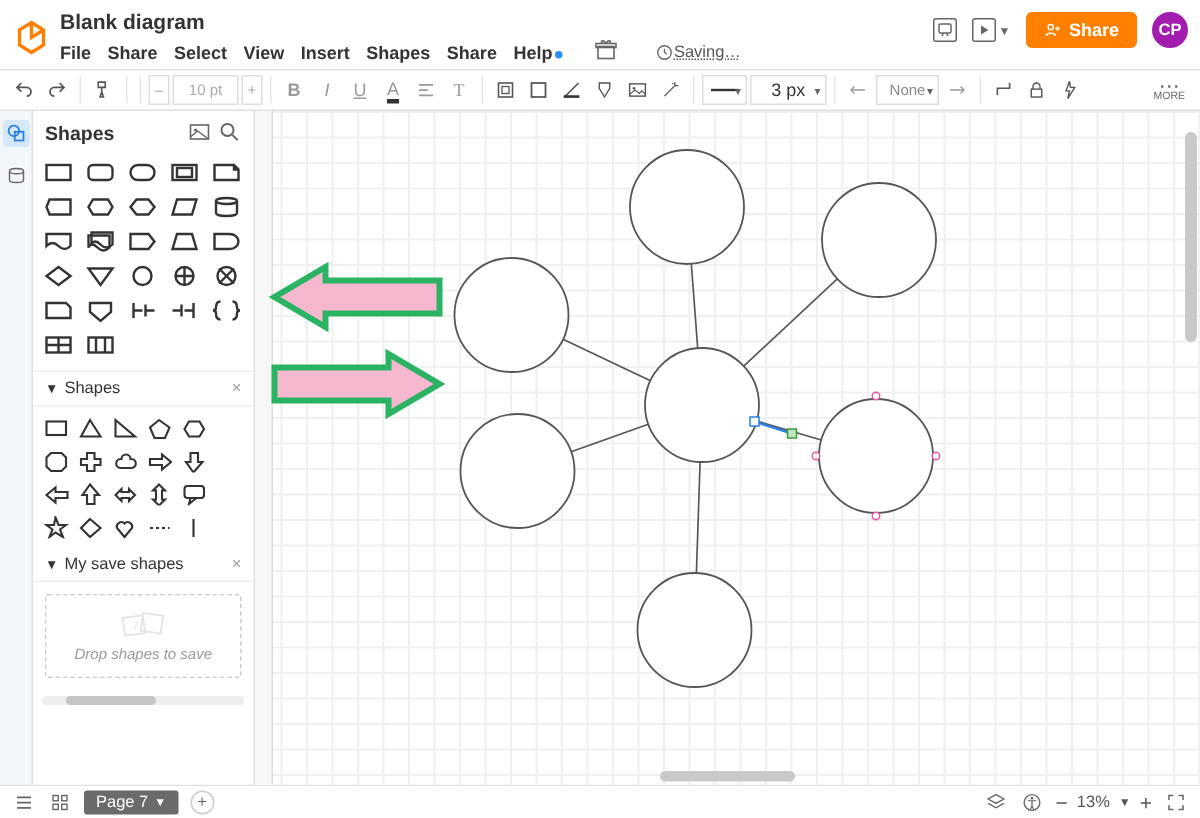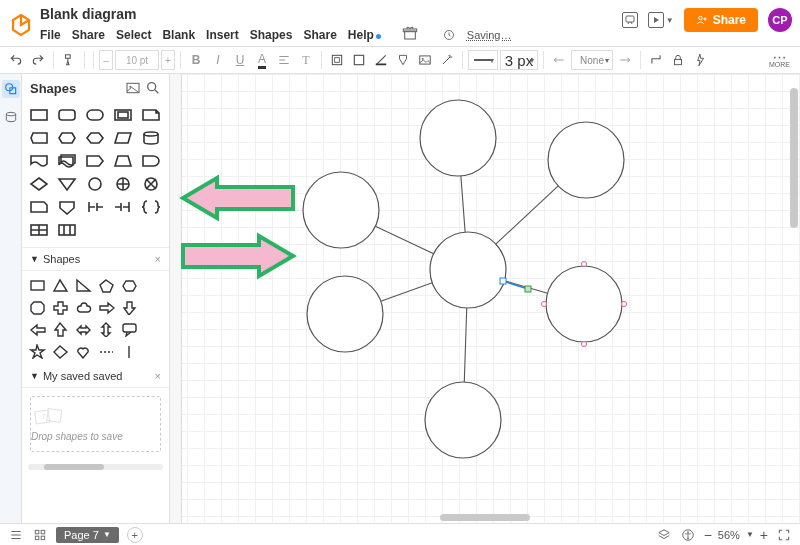--- a/index.html
+++ b/index.html
@@ -10,35 +10,35 @@
 .logo { width: 26px; height: 26px; display: flex; align-items: center; justify-content: center; }
 .title-area { margin-left: 6px; display: flex; flex-direction: column; }
 .doc-title { font-size: 14px; font-weight: 600; color: #333; padding: 0 0 2px 0; }
 .menubar { display: flex; gap: 11px; font-size: 12px; color: #333; margin-top: 1px; align-items: center; }
 .menubar .menu-item { cursor: pointer; font-weight: bold; }
 .help-dot { width: 5px; height: 5px; border-radius: 50%; background: #2c8fff; display: inline-block; margin-left: 2px; }
 .right-controls { position: absolute; right: 8px; top: 8px; display: flex; align-items: center; gap: 10px; }
 .present-icon, .play-icon { width: 16px; height: 16px; border: 1px solid #666; border-radius: 2px; display:flex; align-items:center; justify-content:center; font-size:9px;}
 .share-btn { background: #ff8000; color: #fff; border-radius: 4px; padding: 5px 12px; font-size: 12px; font-weight: 600; display:flex; align-items:center; gap:5px; cursor:pointer; }
 .avatar { width: 24px; height: 24px; border-radius: 50%; background: #a21caf; color: #fff; display:flex; align-items:center; justify-content:center; font-size:11px; font-weight:600; }
-.saving { font-size: 11px; color: #555; text-decoration: underline dotted; display:flex; align-items:center; gap:12px; margin-left: 14px;}
+.saving { font-size: 11px; color: #555; text-decoration: underline dotted; display:flex; align-items:center; gap:0; margin-left: 14px;}
 .gift-icon { width:16px; height:16px; }
 
 
 .toolbar { height: 28px; border-top: 1px solid #e0e0e0; border-bottom: 1px solid #e0e0e0; display:flex; align-items:center; padding: 0 6px; gap: 2px; background:#fff; }
 .tb-sep { width:1px; height:18px; background:#e5e5e5; margin:0 3px; }
 .tb-btn { width: 20px; height:20px; display:flex; align-items:center; justify-content:center; color:#555; cursor:pointer; border-radius:2px; }
 .tb-btn svg { width:14px; height:14px; }
 .font-select { border:1px solid #ddd; height:20px; font-size:11px; padding: 0 16px 0 4px; color:#666; background:#fff; appearance:none; position:relative; }
 .select-wrap { position:relative; display:inline-flex; align-items:center; }
 .select-wrap::after { content:"▾"; position:absolute; right:4px; font-size:8px; color:#666; pointer-events:none;}
 .pt-box { border:1px solid #ddd; height:20px; width:44px; font-size:10px; color:#aaa; display:flex; align-items:center; justify-content:center;}
 .small-btn { border:1px solid #ddd; width:14px; height:20px; display:flex; align-items:center; justify-content:center; color:#aaa; font-size:10px; cursor:pointer;}
 .line-style { width:30px; height:20px; border:1px solid #ddd; display:flex; align-items:center; justify-content:center;}
-.px-box { border:1px solid #ddd; height:20px; width:38px; display:flex; align-items:center; justify-content:center; font-size:15px;}
+.px-box { border:1px solid #ddd; height:20px; width:51px; display:flex; align-items:center; justify-content:center; font-size:12px;}
 .none-box { border:1px solid #ddd; height:20px; width:42px; display:flex; align-items:center; justify-content:center; font-size:10px; color:#888;}
 .more-btn { display:flex; flex-direction:column; align-items:center; font-size:7px; color:#666; margin-left:auto; cursor:pointer; padding:0 4px;}
 .more-btn .dots{font-size:14px; line-height:8px;}
 
 
 .main { display:flex; height: calc(545px - 46px - 28px - 22px); }
 
 
 .left-rail { width: 22px; background:#f3f6fa; border-right:1px solid #e0e0e0; display:flex; flex-direction:column; align-items:center; padding-top:6px; gap:10px;}
 .rail-btn { width:18px; height:18px; display:flex; align-items:center; justify-content:center; cursor:pointer; color:#666;}
@@ -55,21 +55,21 @@
 
 .section-head { display:flex; align-items:center; padding:5px 8px; font-size:11px; color:#333; border-bottom:1px solid #eee; cursor:pointer;}
 .section-head .chev{font-size:9px; margin-right:4px;}
 .section-head .x{margin-left:auto; color:#999;}
 
 .shape-grid2 { padding:6px 6px; display:grid; grid-template-columns: repeat(6,1fr); gap:6px 4px;}
 .shape-grid2 .sc{ width:18px; height:16px; display:flex; align-items:center; justify-content:center; cursor:grab;}
 .shape-grid2 .sc svg{ width:17px; height:15px; stroke:#333; stroke-width:1.4; fill:none;}
 
 .saved-shapes { padding:8px; }
-.drop-zone { border:1.5px dashed #ccc; height:56px; border-radius:2px; display:flex; flex-direction:column; align-items:flex-start; justify-content:center; color:#999; font-size:10px; font-style:italic; gap:3px;}
+.drop-zone { border:1.5px dashed #ccc; height:56px; border-radius:2px; display:flex; flex-direction:column; align-items:center; justify-content:center; color:#999; font-size:10px; font-style:italic; gap:3px;}
 .drop-zone svg{opacity:.4;}
 
 .import-data { border-top:1px solid #eee; padding:8px; font-size:11px; display:flex; align-items:center; gap:6px; cursor:pointer; color:#333;}
 
 
 .canvas-wrap { flex:1; position:relative; overflow:hidden; background:#fff;}
 .canvas-scroll { position:absolute; inset:0; overflow:hidden;}
 .grid-bg { position:absolute; inset:0;
   background-image: linear-gradient(#f0f0f0 1px, transparent 1px), linear-gradient(90deg,#f0f0f0 1px, transparent 1px);
   background-size: 17px 17px;
@@ -102,21 +102,21 @@
         <path d="M12 2 L20 7 L20 17 L12 22 L4 17 L4 7 Z" fill="none" stroke="#ff8000" stroke-width="2.2"></path>
         <path d="M12 2 L12 12 L20 7" fill="none" stroke="#ff8000" stroke-width="2.2"></path>
       </svg>
   </div>
   <div class="title-area">
     <div class="doc-title">Blank diagram</div>
     <div class="menubar">
       <span class="menu-item">File</span>
       <span class="menu-item">Share</span>
       <span class="menu-item">Select</span>
-      <span class="menu-item">Blank</span>
+      <span class="menu-item">View</span>
       <span class="menu-item">Insert</span>
       <span class="menu-item">Shapes</span>
       <span class="menu-item">Share</span>
       <span class="menu-item"><span>Help</span><span class="help-dot"></span></span>
       <span style="margin-left:10px">
         <svg class="gift-icon" viewBox="0 0 24 24">
             <rect x="4" y="9" width="16" height="12" fill="none" stroke="#666" stroke-width="1.6"></rect>
             <rect x="2" y="6" width="20" height="4" fill="none" stroke="#666" stroke-width="1.6"></rect>
             <path d="M12 6 C10 2 6 3 8 6 M12 6 C14 2 18 3 16 6" fill="none" stroke="#666" stroke-width="1.6"></path>
           </svg>
@@ -574,21 +574,21 @@
       <div class="sc">
           <svg>
             <path d="M8 2 V14"></path>
           </svg>
         </div>
       <div class="sc"></div>
     </div>
 
     <div class="section-head">
       <span class="chev">▼</span>
-      <span>My saved saved</span>
+      <span>My save shapes</span>
       <span class="x">×</span>
     </div>
     <div class="saved-shapes">
       <div class="drop-zone">
         <svg width="36" height="22" viewBox="0 0 48 28">
             <rect x="6" y="6" width="18" height="16" fill="none" stroke="#bbb" stroke-width="1.6" transform="rotate(-8 15 14)"></rect>
             <rect x="22" y="4" width="18" height="16" fill="none" stroke="#bbb" stroke-width="1.6" transform="rotate(8 31 12)"></rect>
             <text x="14" y="17" font-size="9" fill="#bbb">T</text>
           </svg>
         <span>Drop shapes to save</span>
@@ -670,21 +670,21 @@
       </div>
     <div class="bicon">
         <svg width="14" height="14" viewBox="0 0 24 24">
           <circle cx="12" cy="12" r="9" fill="none" stroke="#666" stroke-width="1.6"></circle>
           <circle cx="12" cy="7" r="1.5" fill="#666"></circle>
           <path d="M7 10 L17 10 M12 10 V16 M10 20 L12 16 L14 20" stroke="#666" stroke-width="1.4" fill="none"></path>
         </svg>
       </div>
     <div class="zoom-group">
       <span class="zbtn">−</span>
-      <span>56%</span>
+      <span>13%</span>
       <span style="font-size:8px;">▼</span>
       <span class="zbtn">+</span>
     </div>
     <div class="bicon">
         <svg width="14" height="14" viewBox="0 0 24 24">
           <path d="M4 9 V4 H9 M15 4 H20 V9 M20 15 V20 H15 M9 20 H4 V15" stroke="#666" stroke-width="1.8" fill="none"></path>
         </svg>
       </div>
   </div>
 </div>

